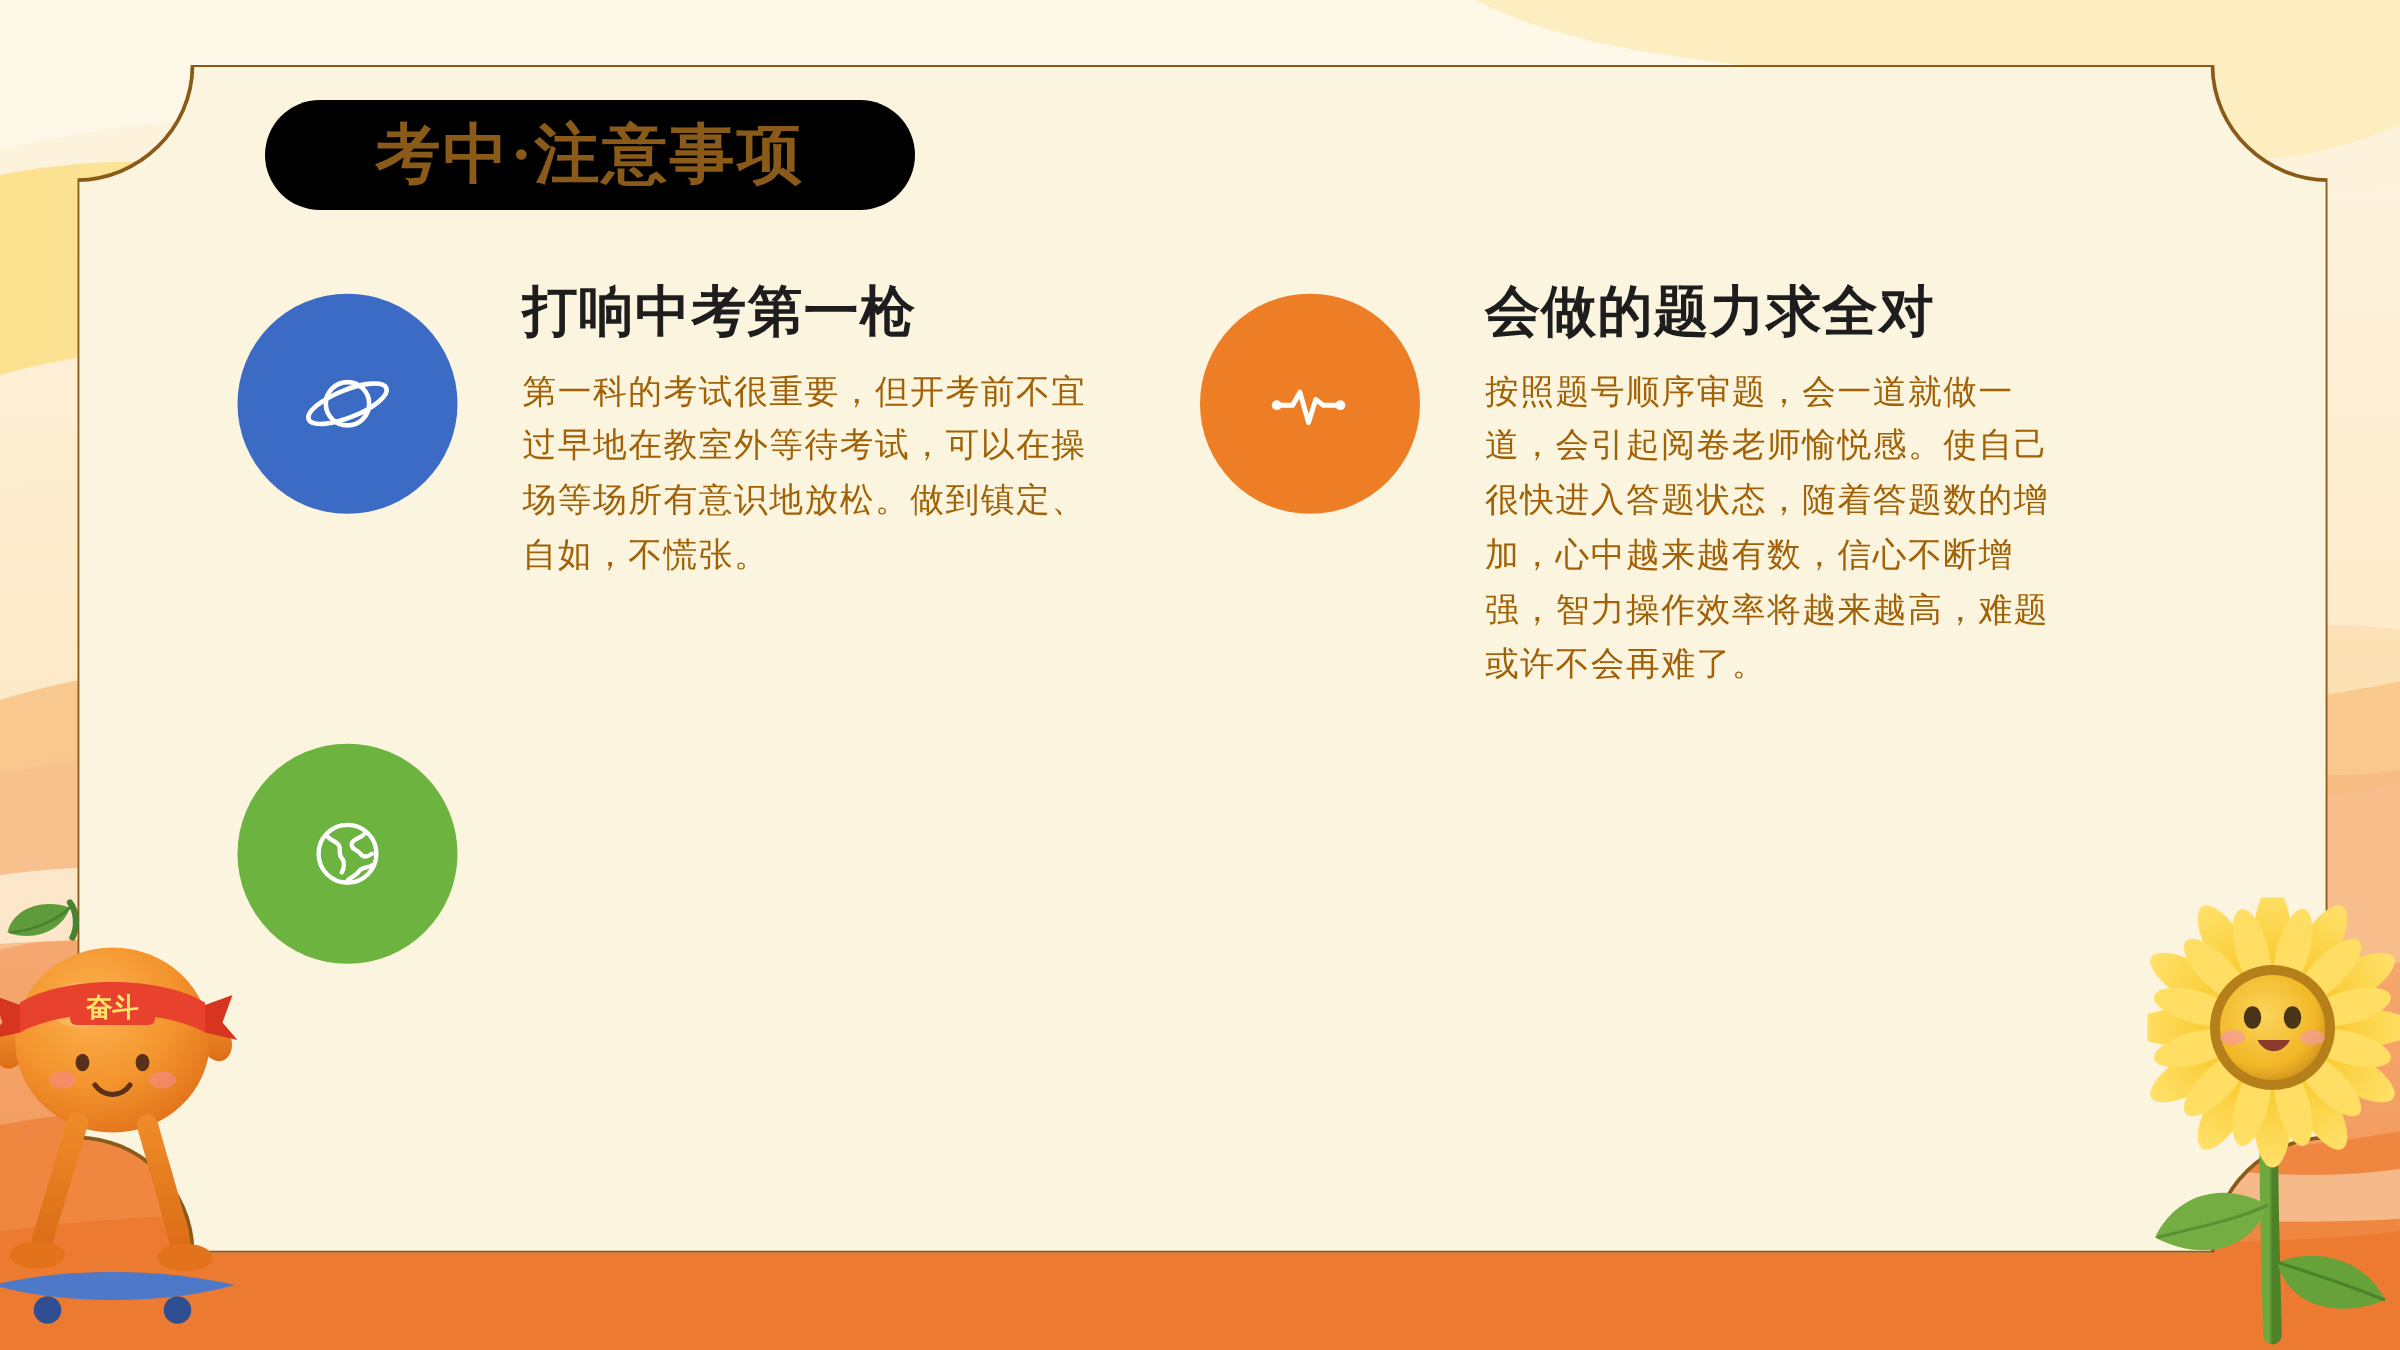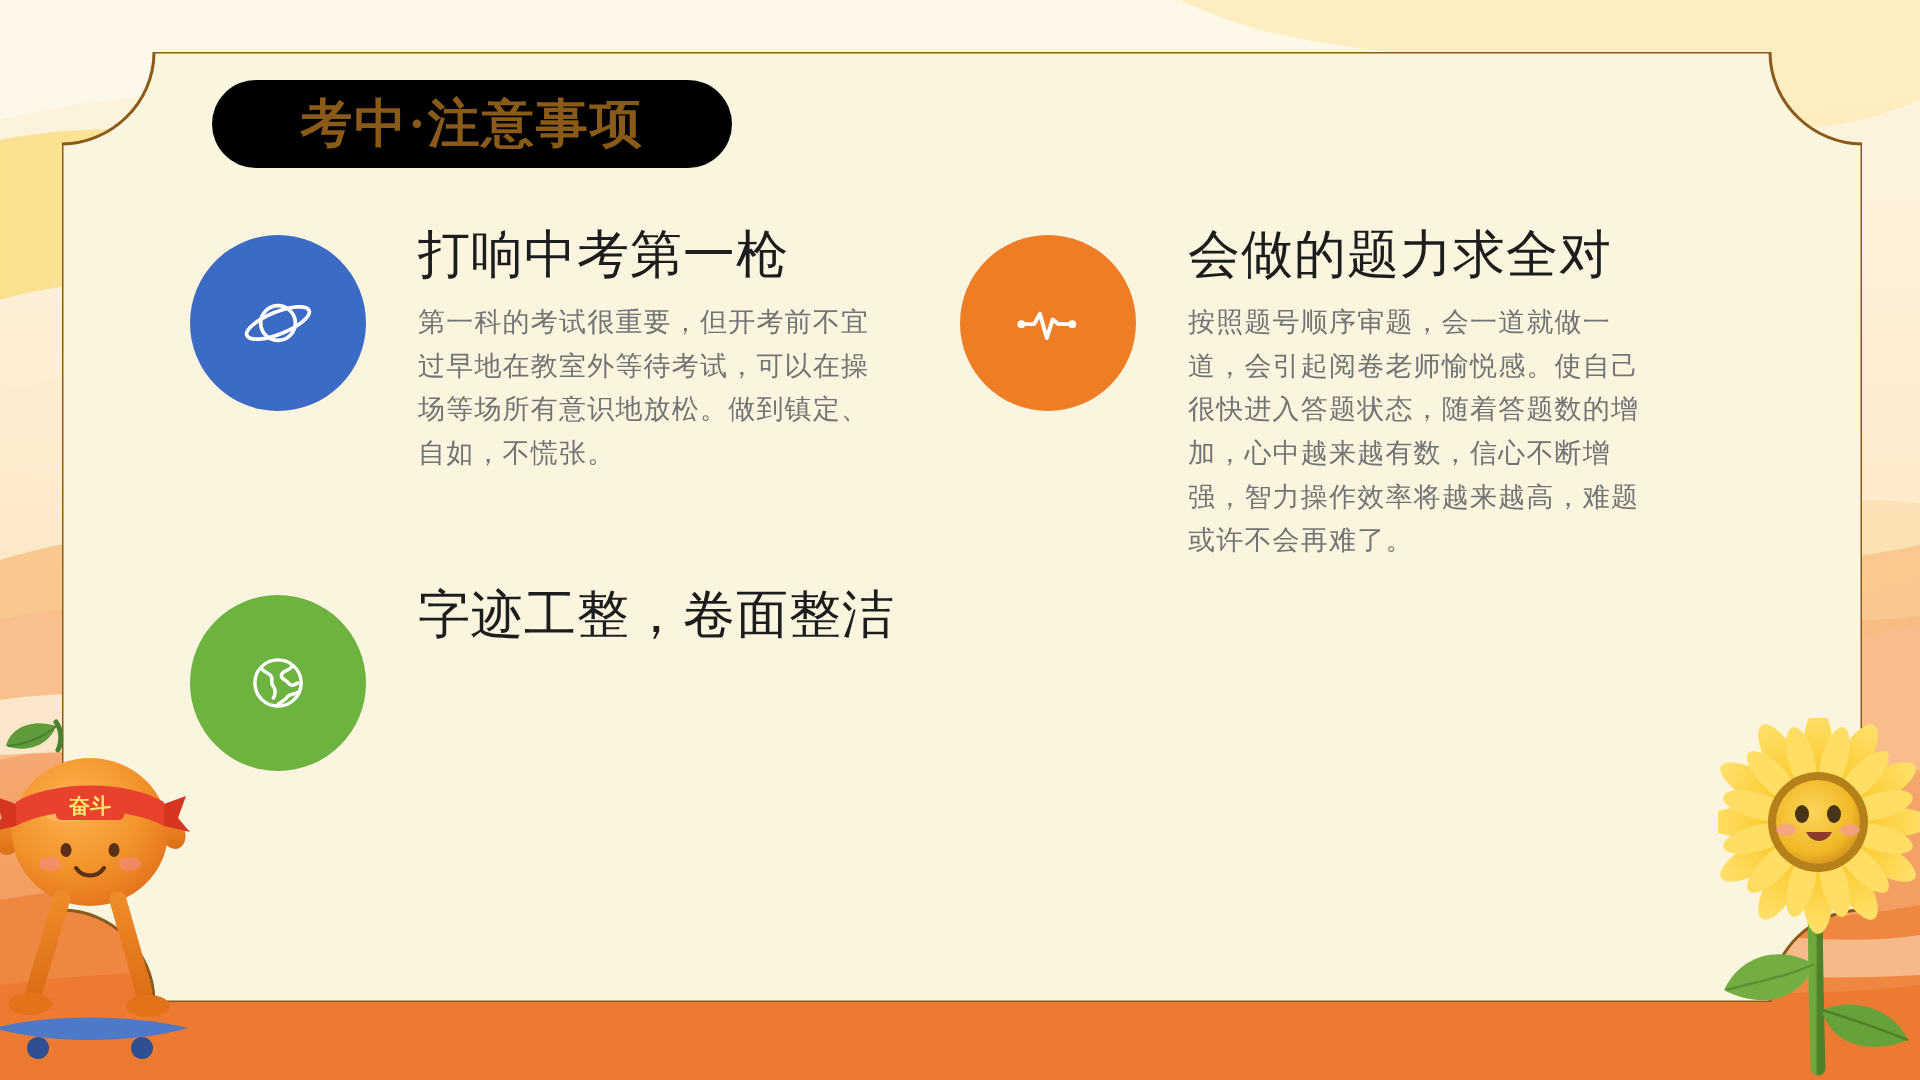--- a/index.html
+++ b/index.html
@@ -54,32 +54,32 @@
     flex:0 0 auto;
     width:176px; height:176px;
     border-radius:50%;
     display:flex; align-items:center; justify-content:center;
     margin-top:10px;
   }
   .bubble svg{ width:74px; height:74px; display:block; }
   .card-body{ margin-left:52px; padding-top:0; }
   .card-title{
     font-family:"Liberation Serif", serif;
-    font-weight:400;
-    font-size:52px;
+    font-weight:700;
+    font-size:44px;
     color:#1d1d1d;
     letter-spacing:1px;
     line-height:1.15;
     margin-bottom:16px;
     white-space:nowrap;
   }
   .card-text{
     font-family:"Liberation Serif", serif;
     font-size:27px;
-    color:#737373;
+    color:#a16207;
     line-height:1.62;
     letter-spacing:1.2px;
     max-width:470px;
   }
   .r-col .card-text{ max-width:470px; }
 
   
   #mascot{ position:absolute; left:-10px; top:692px; width:205px; height:388px; }
   #sunflower{ position:absolute; left:1718px; top:718px; width:202px; height:362px; }
   .artsvg{ width:100%; height:100%; display:block; }
@@ -172,21 +172,20 @@
   <div class="card r-col">
     <div class="bubble" style="background:#6DB33F">
       <svg viewBox="0 0 64 64" fill="none" stroke="#ffffff" stroke-width="3" stroke-linecap="round" stroke-linejoin="round">
         <circle cx="32" cy="32" r="20"></circle>
         <path d="M18 20 C22 24 24 23 26 26 C28 29 25 32 28 35 C30 37 30 42 28 45"></path>
         <path d="M44 18 C41 22 36 21 35 25 C34 29 39 29 41 32 C43 35 46 34 49 32"></path>
         <path d="M31 52 C33 48 38 48 40 44 C42 41 47 42 49 40"></path>
       </svg>
     </div>
     <div class="card-body">
-      <div class="card-title">字迹工整，卷面整洁</div>
     </div>
   </div>
 
 </div>
 
 <div id="mascot">
   <svg class="artsvg" viewBox="0 0 205 388">
     <defs>
       <radialGradient id="orBody" cx="40%" cy="32%" r="72%">
         <stop offset="0%" stop-color="#FCB24F"></stop>

